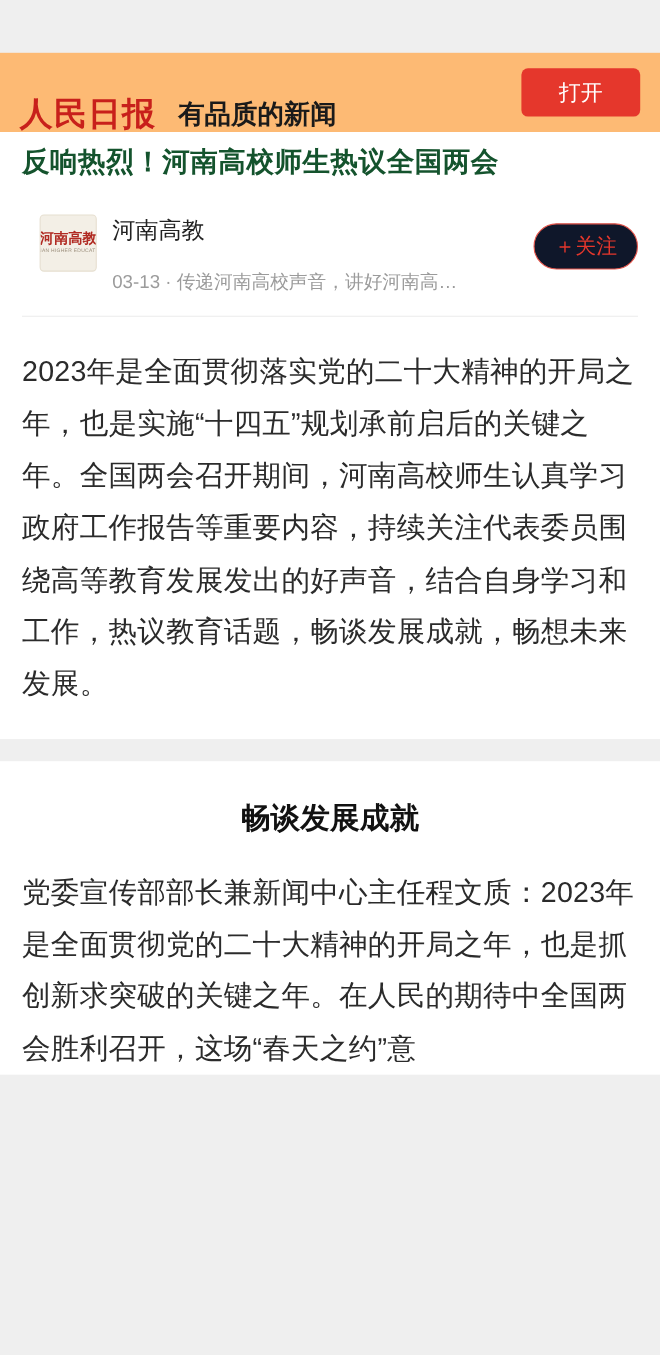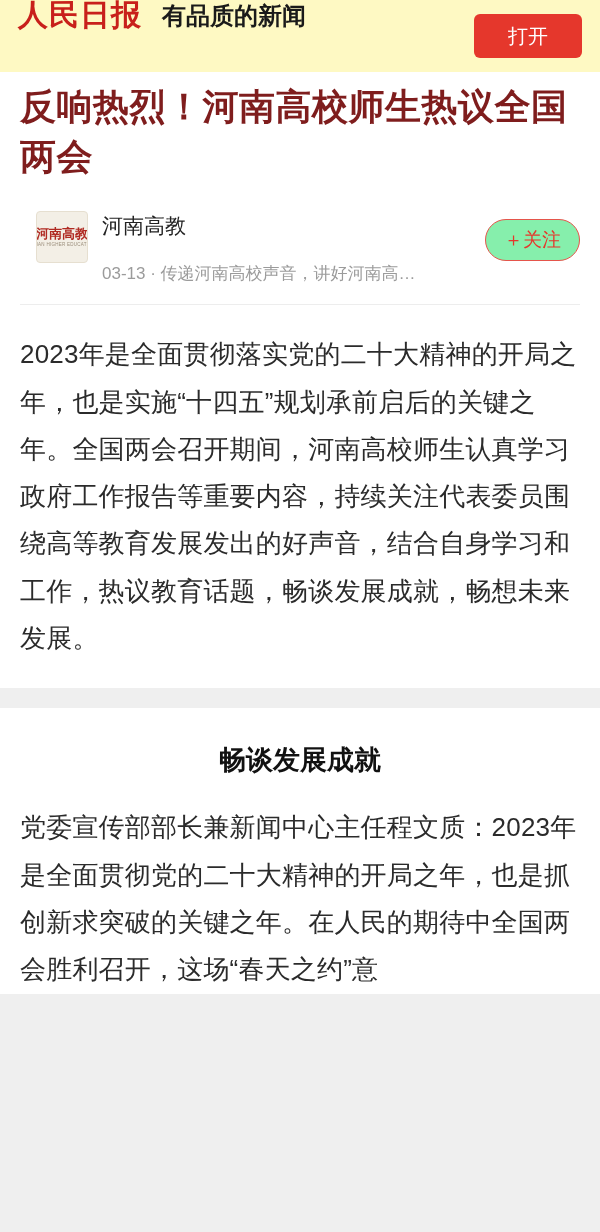--- a/index.html
+++ b/index.html
@@ -12,26 +12,27 @@
   }
   .page {
     width: 600px;
     height: 1232px;
     position: relative;
     background: #efefef;
   }
 
   
   .topbar {
-    background: #fef9c3;
+    background: #fdba74;
     height: 72px;
     display: flex;
-    align-items: flex-start;
+    align-items: flex-end;
     padding: 0 18px;
     position: relative;
+    margin-top: 48px;
   }
   .brand-logo {
     font-family: "Liberation Serif", serif;
     font-weight: bold;
     font-size: 30px;
     color: #c8201b;
     letter-spacing: 1px;
     line-height: 1;
     white-space: nowrap;
   }
@@ -59,24 +60,24 @@
     align-items: center;
     justify-content: center;
   }
 
   
   .article-card {
     background: #ffffff;
     padding: 0 20px 26px 20px;
   }
   .headline {
-    font-size: 36px;
+    font-size: 25px;
     line-height: 1.38;
     font-weight: bold;
-    color: #7f1d1d;
+    color: #14532d;
     padding: 10px 0 22px 0;
     letter-spacing: 0.5px;
   }
   .author-row {
     display: flex;
     padding: 8px 0 18px 16px;
     position: relative;
   }
   .avatar {
     width: 52px;
@@ -129,21 +130,21 @@
     max-width: 330px;
   }
   .follow-btn {
     position: absolute;
     right: 0;
     top: 16px;
     height: 42px;
     padding: 0 18px;
     border: 1px solid #e5554b;
     color: #e5372c;
-    background: #86efac;
+    background: #0f172a;
     border-radius: 21px;
     font-size: 19px;
     display: flex;
     align-items: center;
     cursor: pointer;
     font-family: "Liberation Sans", sans-serif;
   }
 
   .divider {
     height: 1px;

